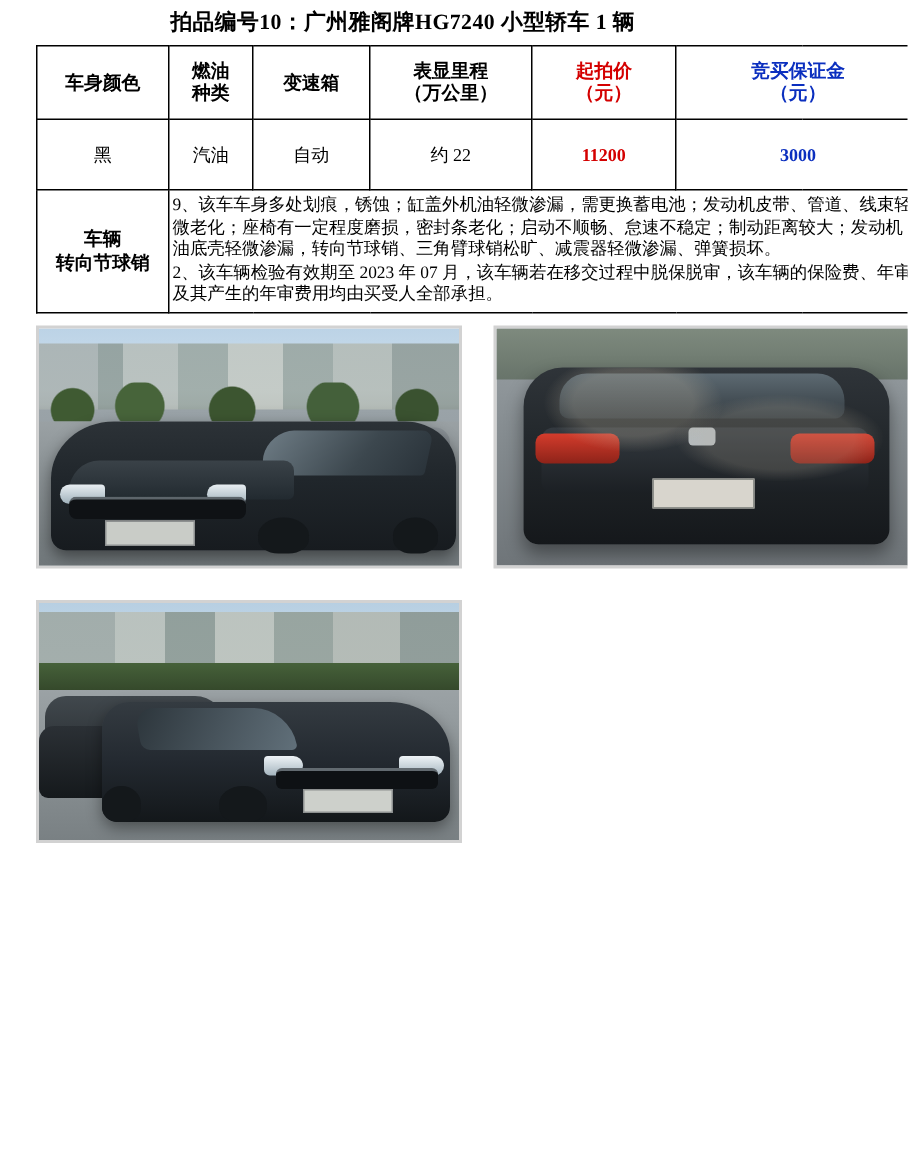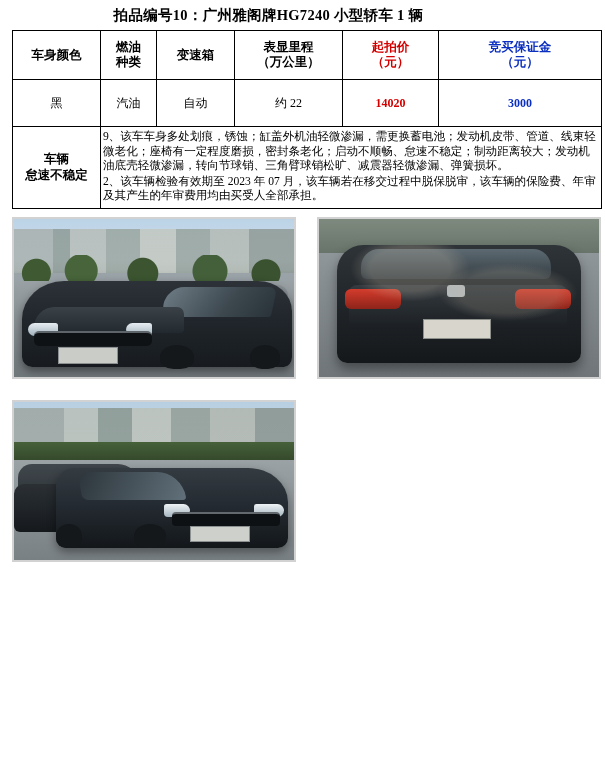--- a/index.html
+++ b/index.html
@@ -12,21 +12,21 @@
     height: 768px;
     font-family: "Liberation Serif", "DejaVu Serif", serif;
     color: #000000;
     overflow: hidden;
   }
   .page {
     width: 537px;
     height: 768px;
     position: relative;
     box-sizing: border-box;
-    padding: 0 12px;
+    padding: 0 24px;
   }
   .doc-title {
     text-align: center;
     font-weight: bold;
     font-size: 14.5px;
     letter-spacing: 0.3px;
     padding: 7px 0 6px 0;
     line-height: 1.2;
   }
   table.info {
@@ -382,27 +382,27 @@
         <td class="hdr blue" colspan="2">
           <div>竞买保证金</div>
           <div>（元）</div>
         </td>
       </tr>
       <tr class="val-row">
         <td class="val">黑</td>
         <td class="val">汽油</td>
         <td class="val">自动</td>
         <td class="val">约 22</td>
-        <td class="val red">14020</td>
+        <td class="val red">11200</td>
         <td class="val blue" colspan="2">3000</td>
       </tr>
       <tr>
         <td class="cond-label">
           <div>车辆</div>
-          <div>怠速不稳定</div>
+          <div>转向节球销</div>
         </td>
         <td class="cond-text" colspan="6">
           <p>9、该车车身多处划痕，锈蚀；缸盖外机油轻微渗漏，需更换蓄电池；发动机皮带、管道、线束轻微老化；座椅有一定程度磨损，密封条老化；启动不顺畅、怠速不稳定；制动距离较大；发动机油底壳轻微渗漏，转向节球销、三角臂球销松旷、减震器轻微渗漏、弹簧损坏。</p>
           <p>2、该车辆检验有效期至 2023 年 07 月，该车辆若在移交过程中脱保脱审，该车辆的保险费、年审及其产生的年审费用均由买受人全部承担。</p>
         </td>
       </tr>
     </tbody>
   </table>
 
   <div class="photos">

